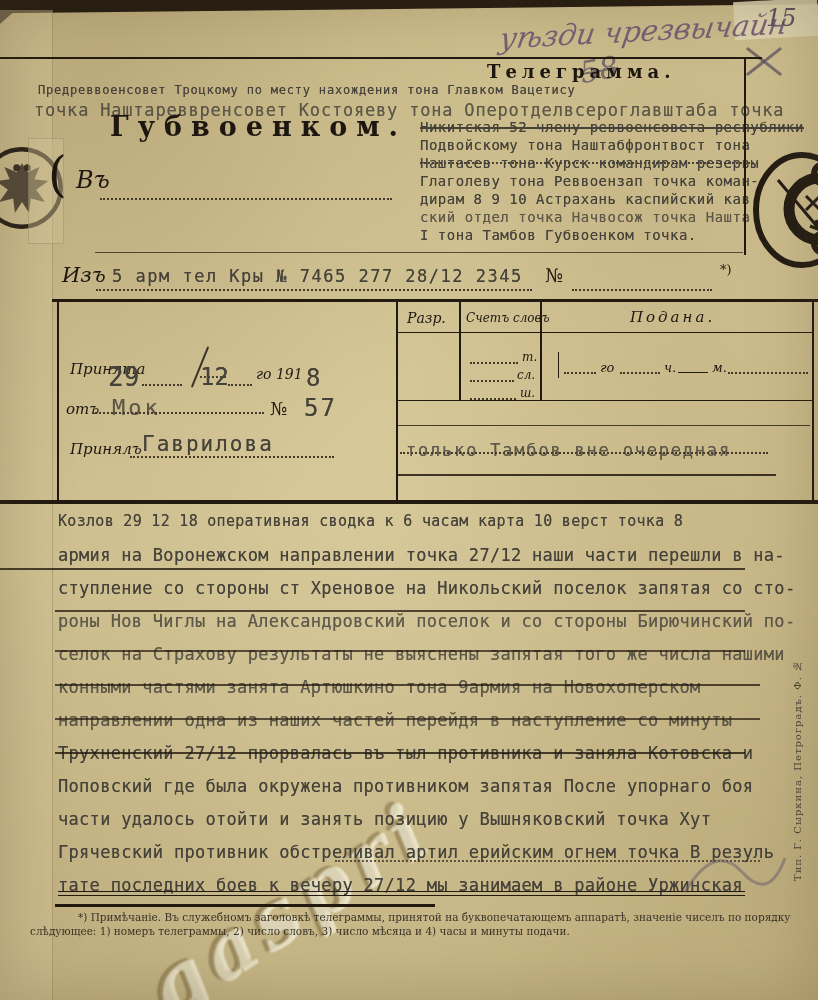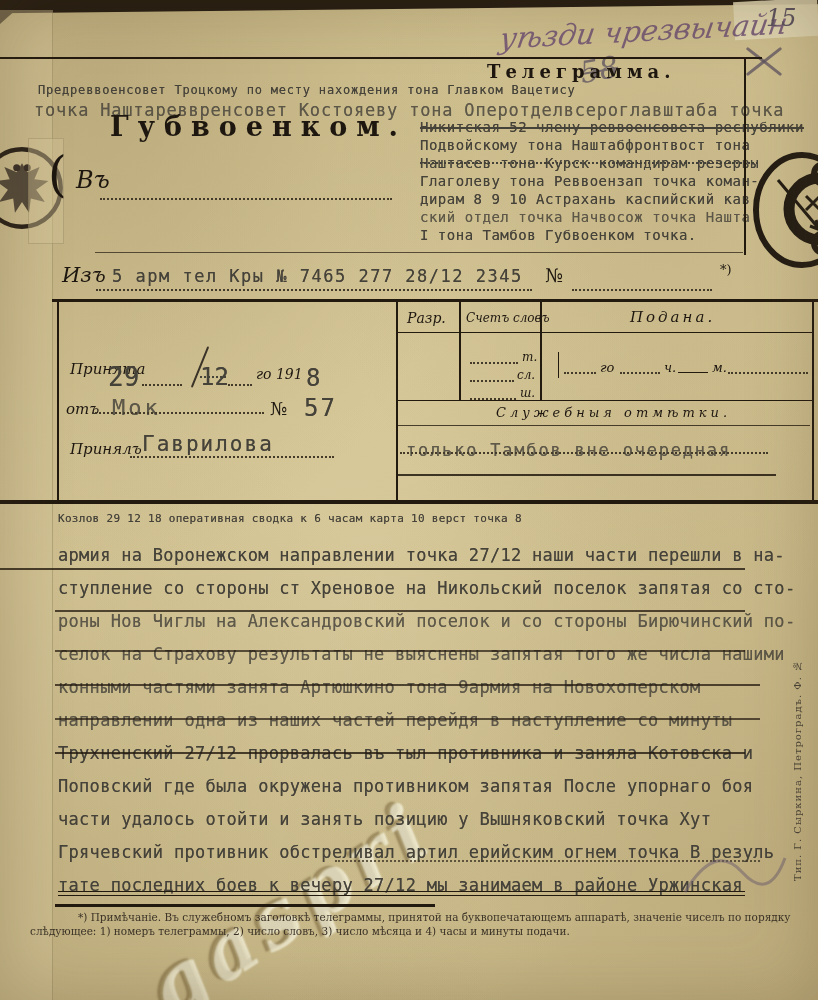--- a/index.html
+++ b/index.html
@@ -147,29 +147,28 @@
   <div class="vr" style="left:558px;top:352px;height:26px;width:1px;"></div>
   <div class="dot" style="left:564px;top:372px;width:32px;"></div>
   <div class="pos ink it" style="left:600px;top:360px;font-size:13px;">го</div>
   <div class="dot" style="left:620px;top:372px;width:40px;"></div>
   <div class="pos ink it" style="left:664px;top:360px;font-size:13px;">ч.</div>
   <div class="hr" style="left:678px;top:372px;width:30px;height:1px;"></div>
   <div class="pos ink it" style="left:712px;top:360px;font-size:13px;">м.</div>
   <div class="dot" style="left:728px;top:372px;width:80px;"></div>
 
   <div class="hr" style="left:396px;top:400px;width:416px;height:1px;"></div>
-  <div class="pos ink it" style="left:496px;top:405px;font-size:13px;letter-spacing:4px;">Служебныя отмѣтки.</div>
   <div class="hr" style="left:398px;top:425px;width:412px;height:1px;opacity:.8;"></div>
   <div class="pos mono typed faded" style="left:406px;top:440px;font-size:17px;letter-spacing:1.8px;">только Тамбов вне очередная</div>
   <div class="dot" style="left:400px;top:452px;width:368px;"></div>
   <div class="hr" style="left:398px;top:474px;width:378px;height:2px;opacity:.85;"></div>
 
   <div class="hr" style="left:0;top:500px;width:818px;height:4px;"></div>
 
-  <div class="pos mono typed" style="left:58px;top:512px;font-size:11px;letter-spacing:.3px;text-align:right;">Козлов 29 12 18 оперативная сводка к 6 часам карта 10 верст точка 8</div>
+  <div class="pos mono typed" style="left:58px;top:512px;font-size:15px;letter-spacing:.3px;text-align:right;">Козлов 29 12 18 оперативная сводка к 6 часам карта 10 верст точка 8</div>
   <div class="pos mono typed" style="left:58px;top:545px;font-size:17px;letter-spacing:.3px;">армия на Воронежском направлении  точка 27/12 наши части перешли в на-</div>
   <div class="pos mono typed" style="left:58px;top:578px;font-size:17px;letter-spacing:.3px;">ступление со стороны ст Хреновое на Никольский поселок запятая со сто-</div>
   <div class="pos mono typed faded" style="left:58px;top:644px;font-size:17px;letter-spacing:.3px;">селок на Страхову результаты не выяснены запятая того же числа нашими</div>
   <div class="pos mono typed faded" style="left:58px;top:611px;font-size:17px;letter-spacing:.3px;">роны Нов Чиглы на Александровский поселок и со стороны Бирючинский по-</div>
   <div class="pos mono typed faded" style="left:58px;top:677px;font-size:17px;letter-spacing:.3px;">конными частями занята Артюшкино тона 9армия  на  Новохоперском</div>
   <div class="pos mono typed faded" style="left:58px;top:710px;font-size:17px;letter-spacing:.3px;">направлении одна из наших частей перейдя в наступление  со минуты</div>
   <div class="pos mono typed" style="left:58px;top:743px;font-size:17px;letter-spacing:.3px;">Трухненский 27/12 прорвалась въ тыл противника и заняла Котовска и</div>
   <div class="pos mono typed" style="left:58px;top:776px;font-size:17px;letter-spacing:.3px;">Поповский где была окружена  противником запятая После упорнаго боя</div>
   <div class="pos mono typed" style="left:58px;top:809px;font-size:17px;letter-spacing:.3px;">части удалось отойти и занять позицию у Вышняковский точка Хут</div>
   <div class="pos mono typed" style="left:58px;top:842px;font-size:17px;letter-spacing:.3px;">Грячевский противник обстреливал артил ерийским огнем точка В резуль</div>

